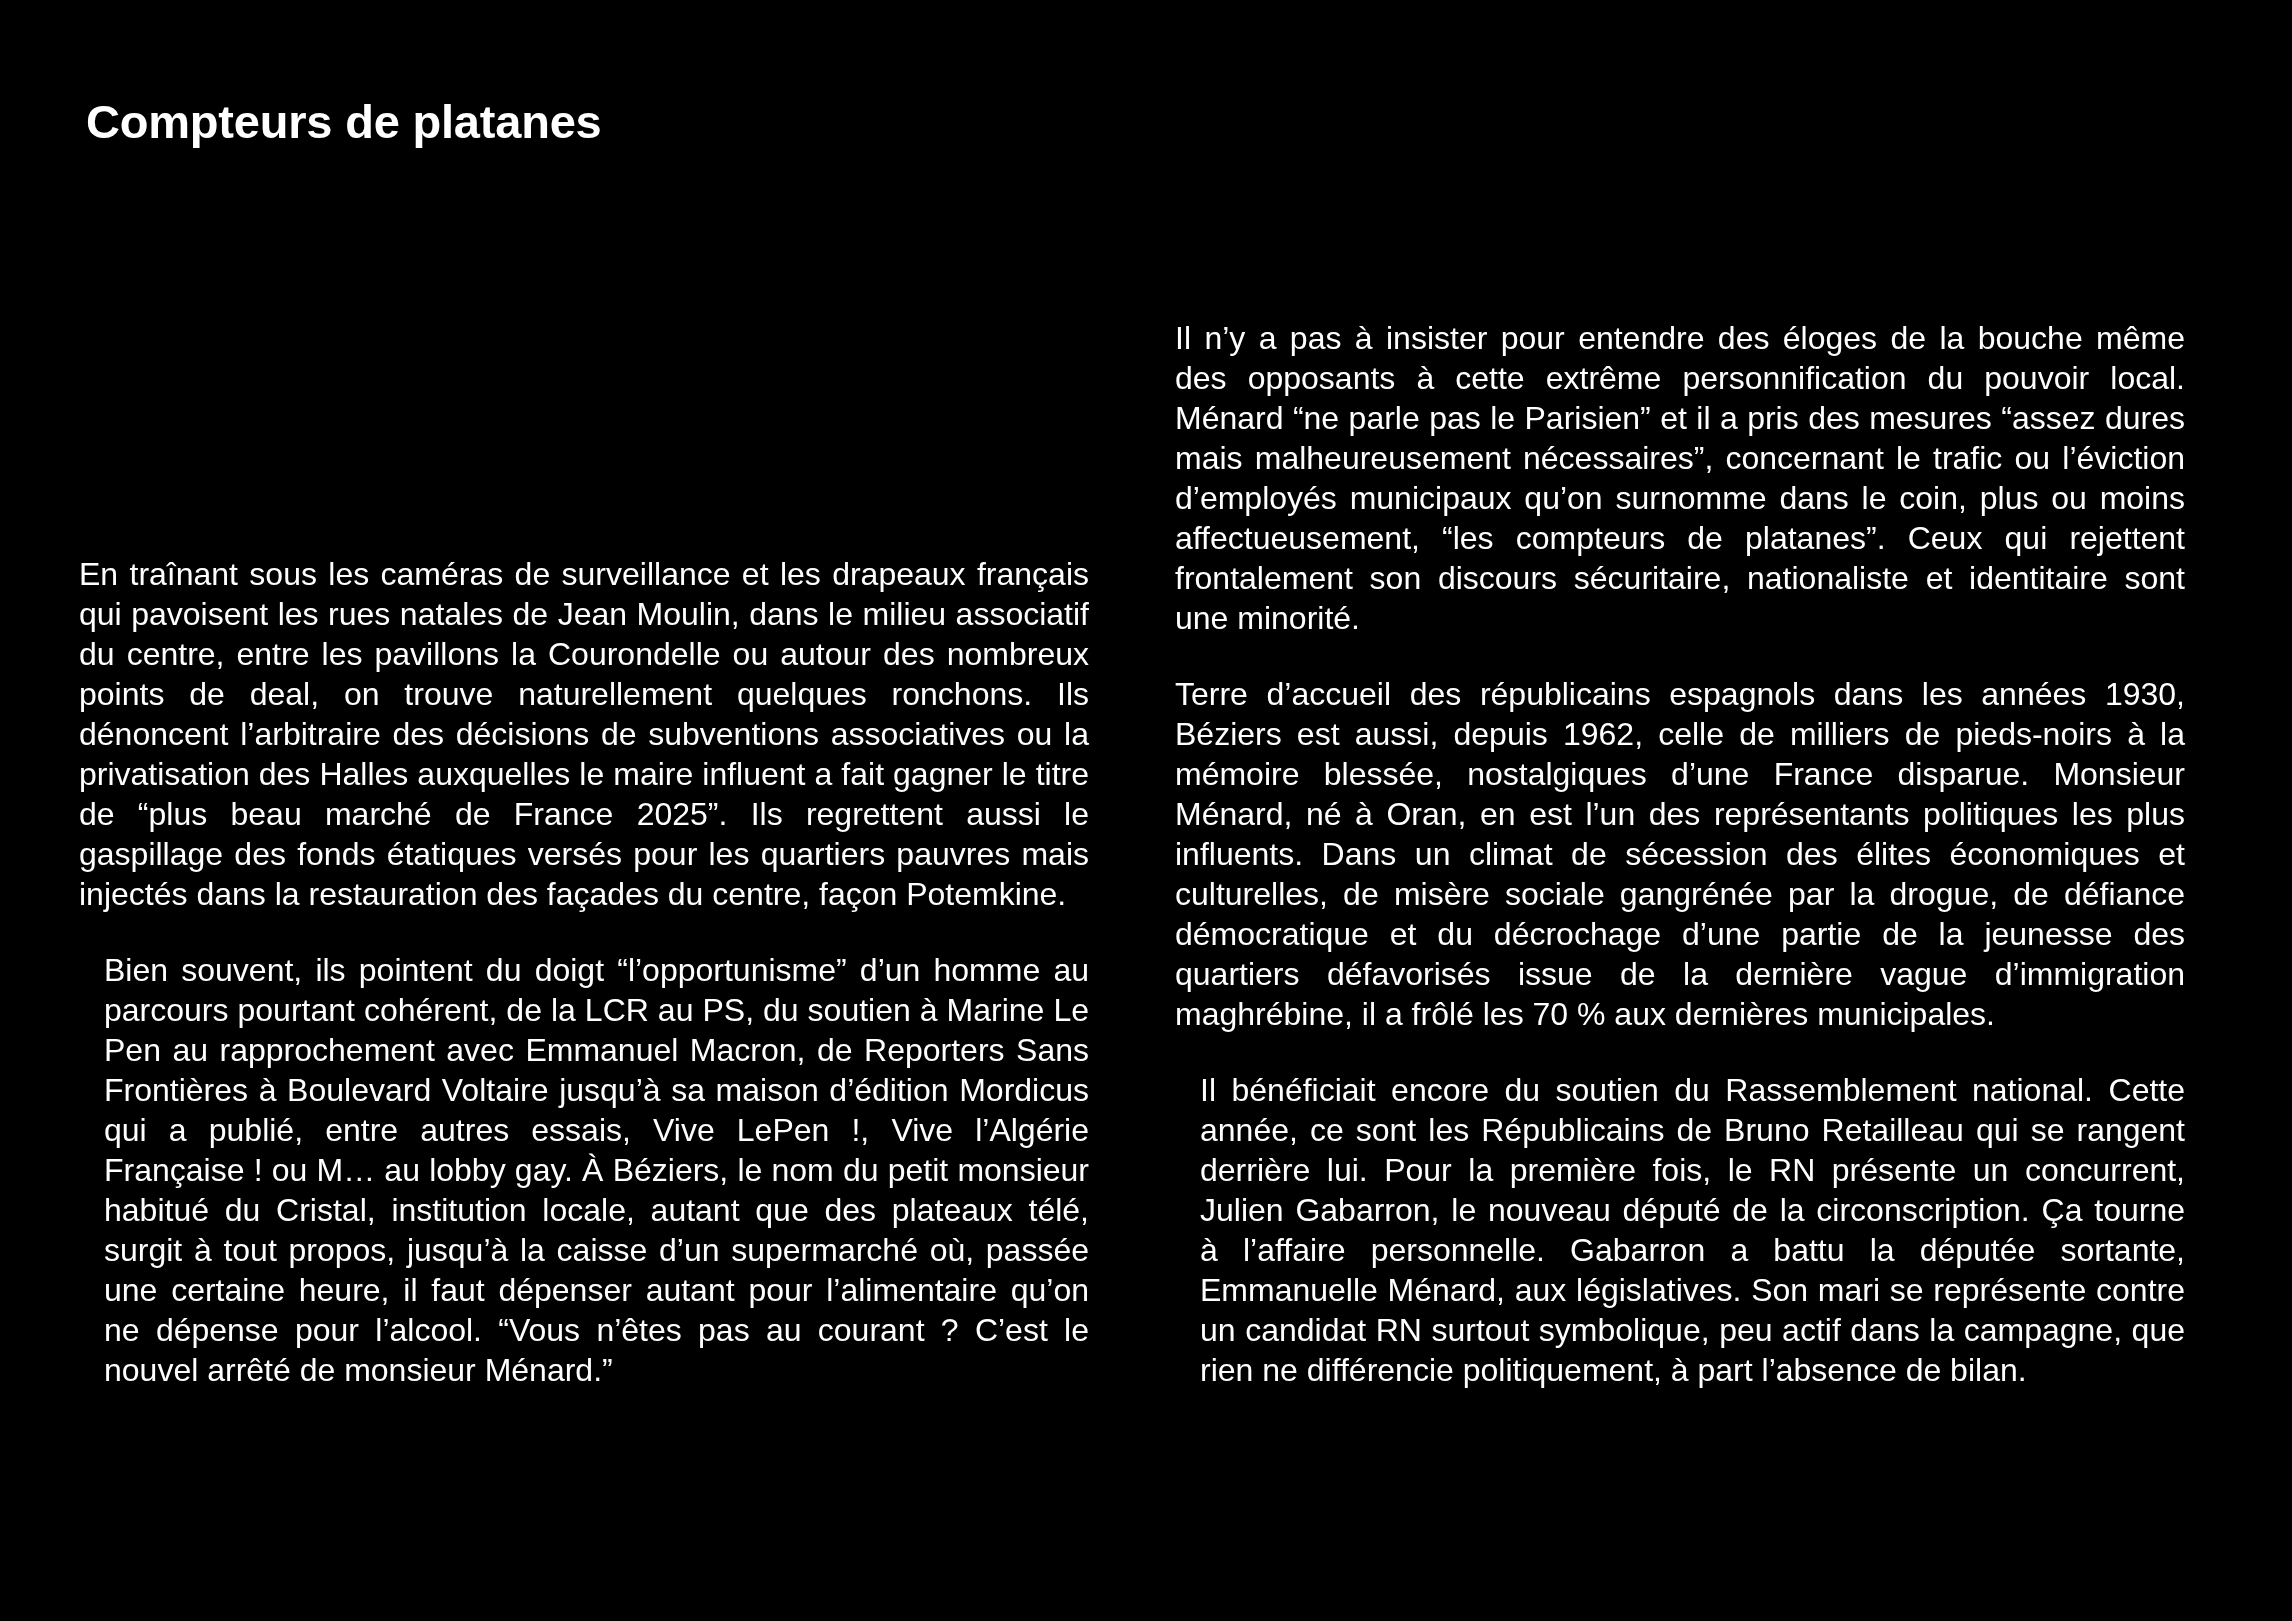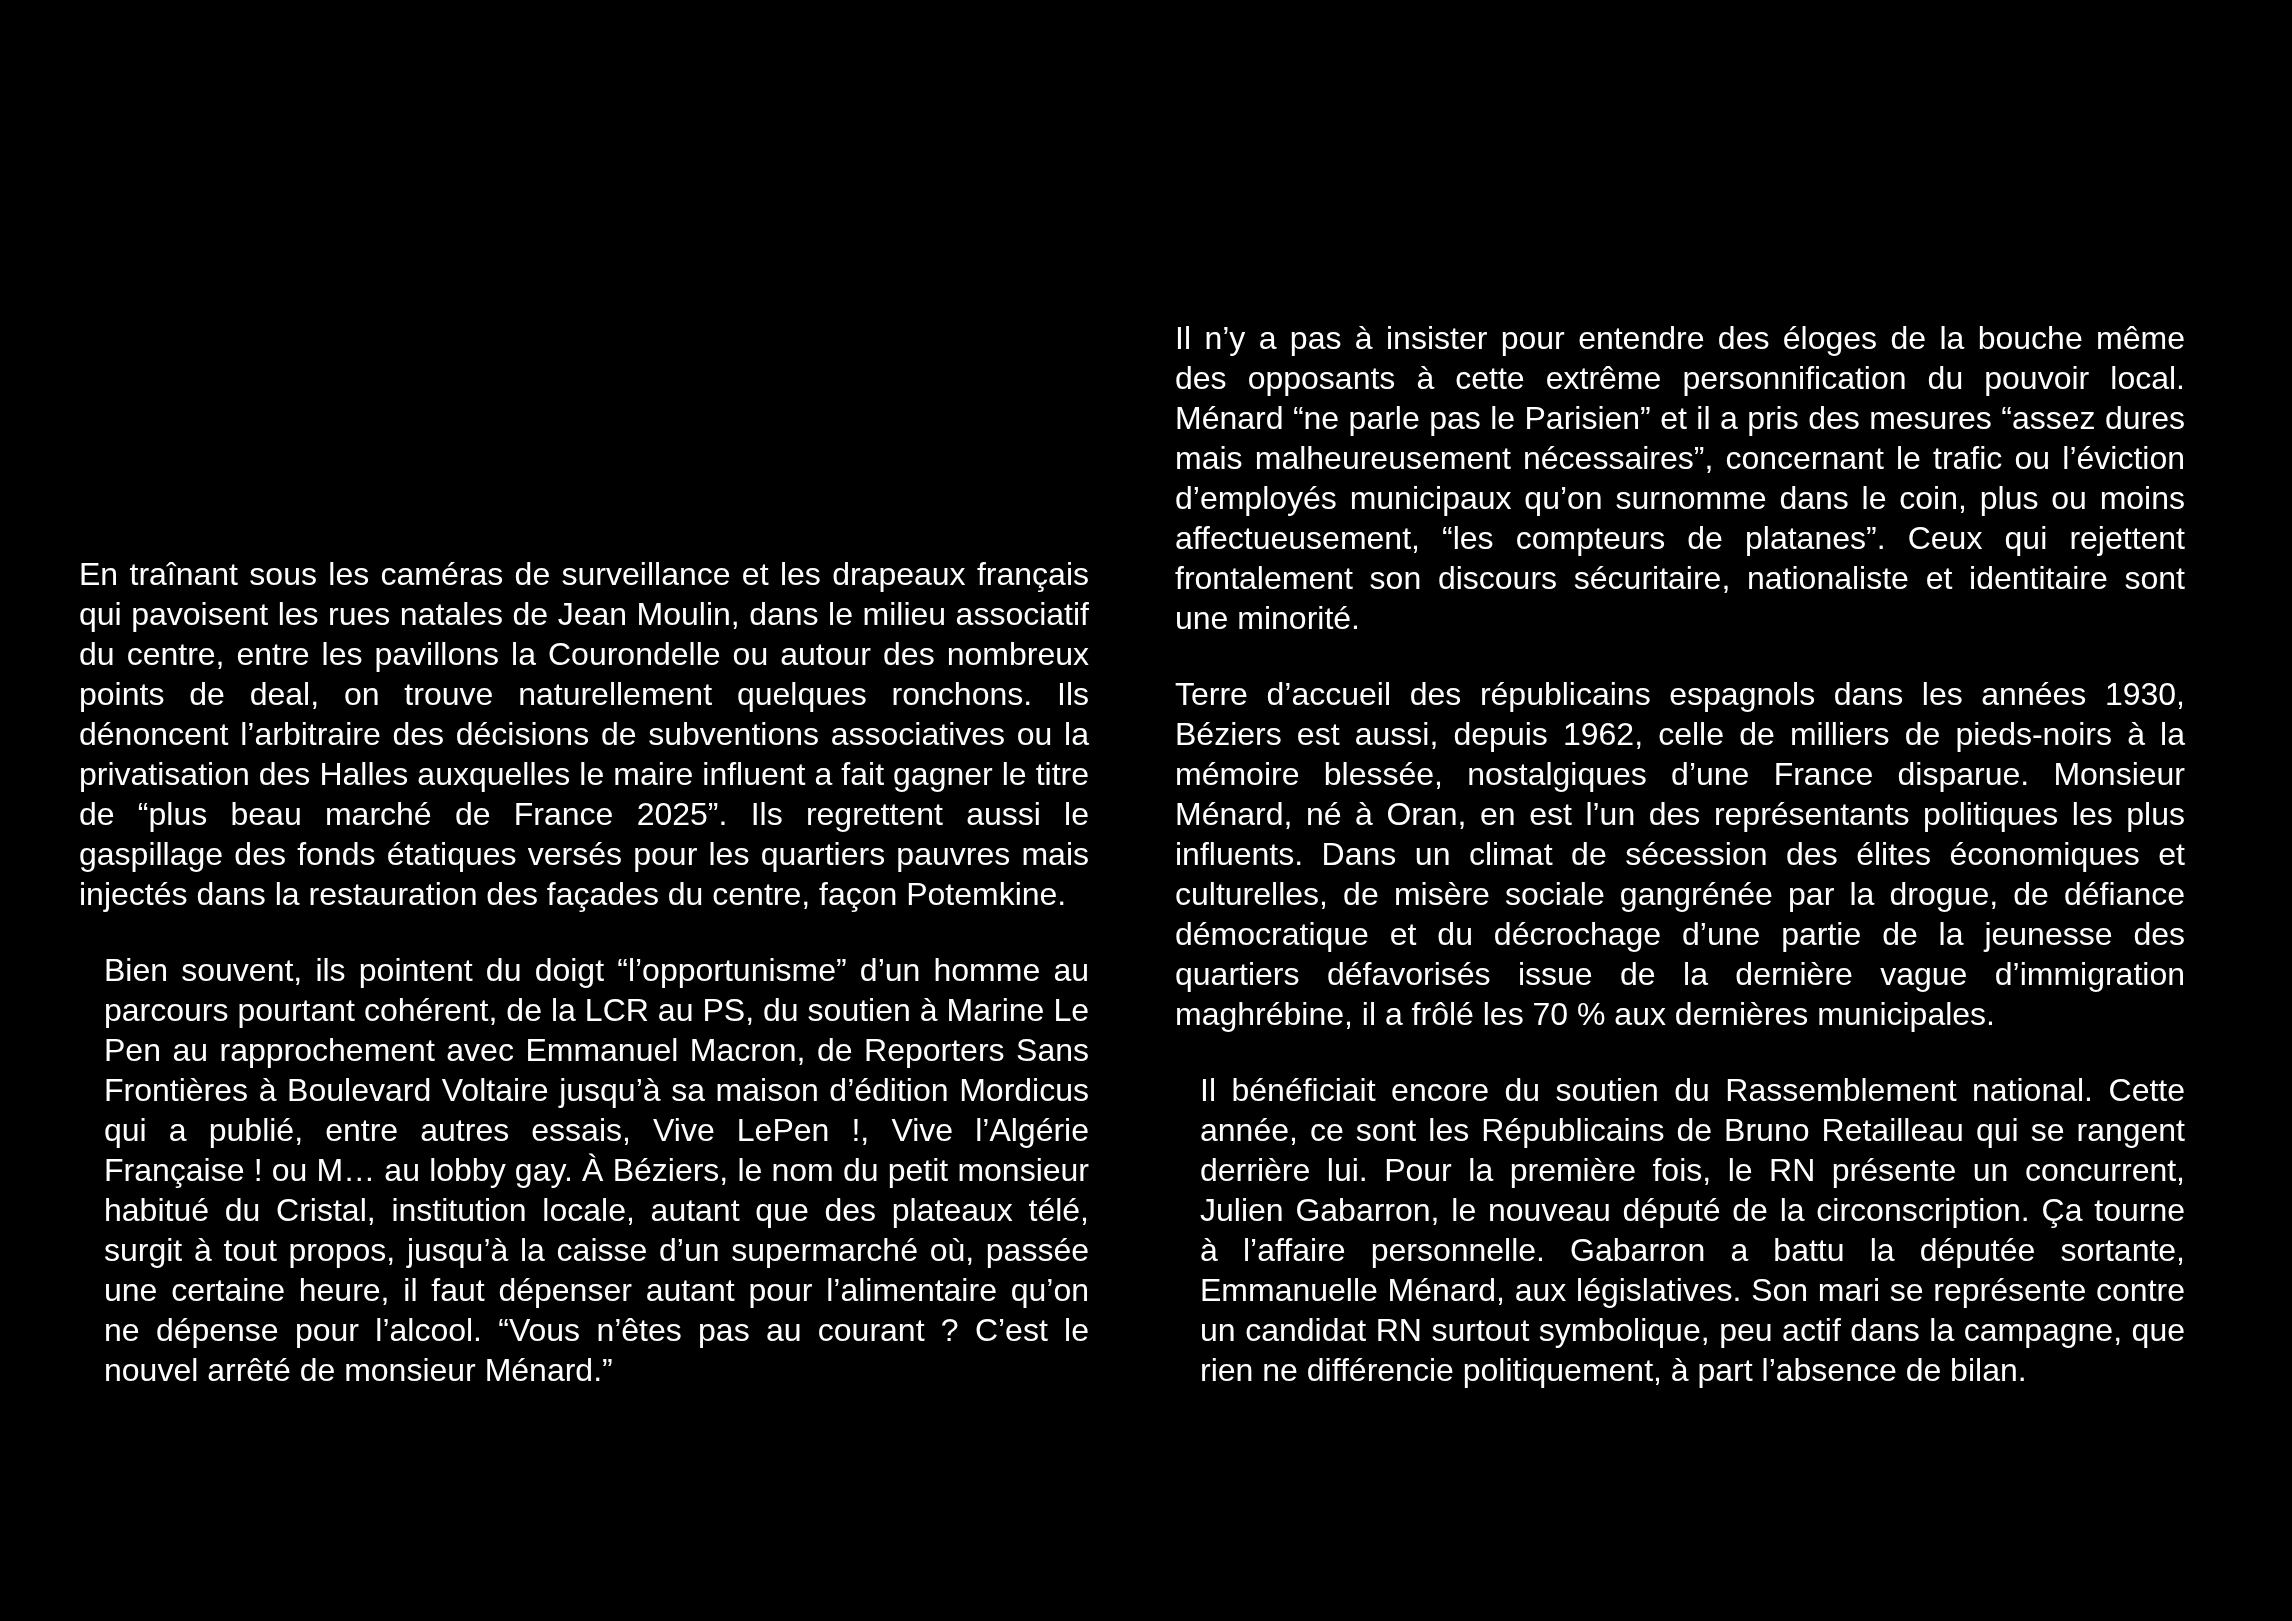--- a/index.html
+++ b/index.html
@@ -70,20 +70,21 @@
     margin-bottom: 0;
     margin-left: 25px;
   }
   
 </style>
 </head>
 <body>
 
 <div class="page">
 
+  <h1 class="title">Compteurs de platanes</h1>
 
   <div class="columns">
 
     <div class="col">
       <p class="para"> En traînant sous les caméras de surveillance et les drapeaux français qui pavoisent les rues natales de Jean Moulin, dans le milieu associatif du centre, entre les pavillons la Courondelle ou autour des nombreux points de deal, on trouve naturellement quelques ronchons. Ils dénoncent l’arbitraire des décisions de subventions associatives ou la privatisation des Halles auxquelles le maire influent a fait gagner le titre de “plus beau marché de France 2025”. Ils regrettent aussi le gaspillage des fonds étatiques versés pour les quartiers pauvres mais injectés dans la restauration des façades du centre, façon Potemkine.</p>
       <p class="para">Bien souvent, ils pointent du doigt “l’opportunisme” d’un homme au parcours pourtant cohérent, de la LCR au PS, du soutien à Marine Le Pen au rapprochement avec Emmanuel Macron, de Reporters Sans Frontières à Boulevard Voltaire jusqu’à sa maison d’édition Mordicus qui a publié, entre autres essais, Vive LePen !, Vive l’Algérie Française ! ou M… au lobby gay. À Béziers, le nom du petit monsieur habitué du Cristal, institution locale, autant que des plateaux télé, surgit à tout propos, jusqu’à la caisse d’un supermarché où, passée une certaine heure, il faut dépenser autant pour l’alimentaire qu’on ne dépense pour l’alcool. “Vous n’êtes pas au courant ? C’est le nouvel arrêté de monsieur Ménard.”</p>
     </div>
 
     <div class="col">
       <p class="para">Il n’y a pas à insister pour entendre des éloges de la bouche même des opposants à cette extrême personnification du pouvoir local. Ménard “ne parle pas le Parisien” et il a pris des mesures “assez dures mais malheureusement nécessaires”, concernant le trafic ou l’éviction d’employés municipaux qu’on surnomme dans le coin, plus ou moins affectueusement, “les compteurs de platanes”. Ceux qui rejettent frontalement son discours sécuritaire, nationaliste et identitaire sont une minorité.</p>

